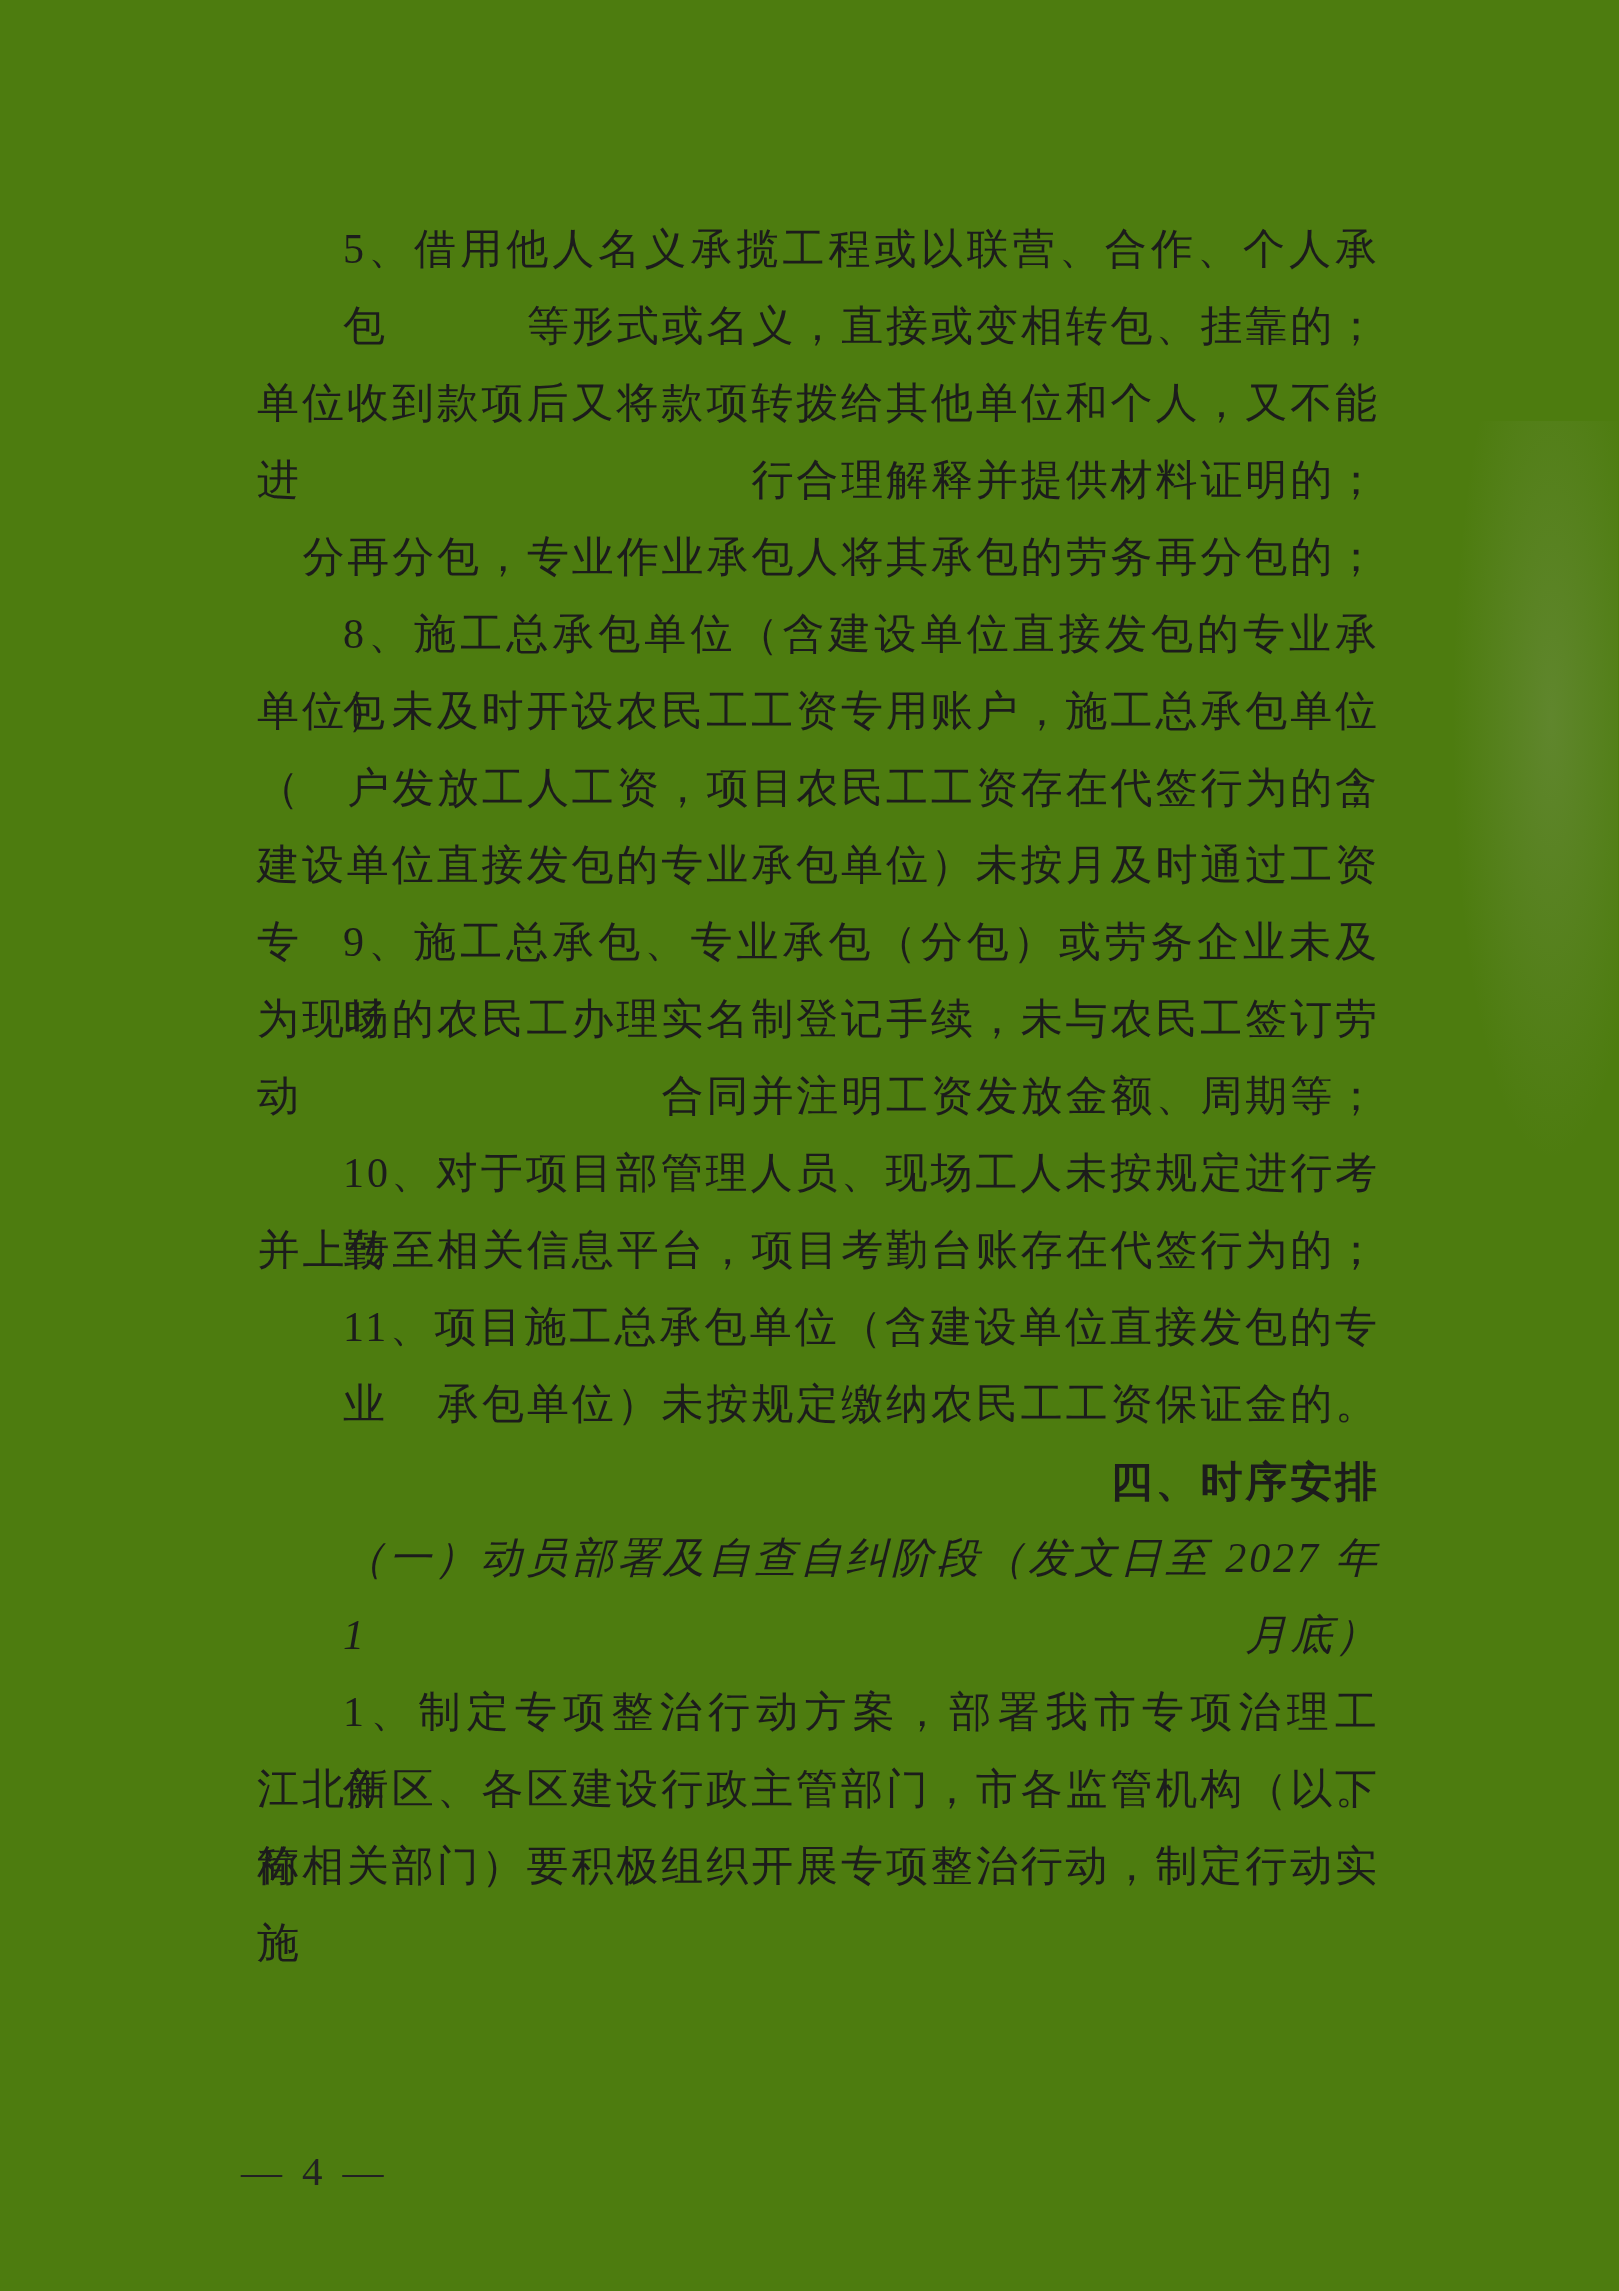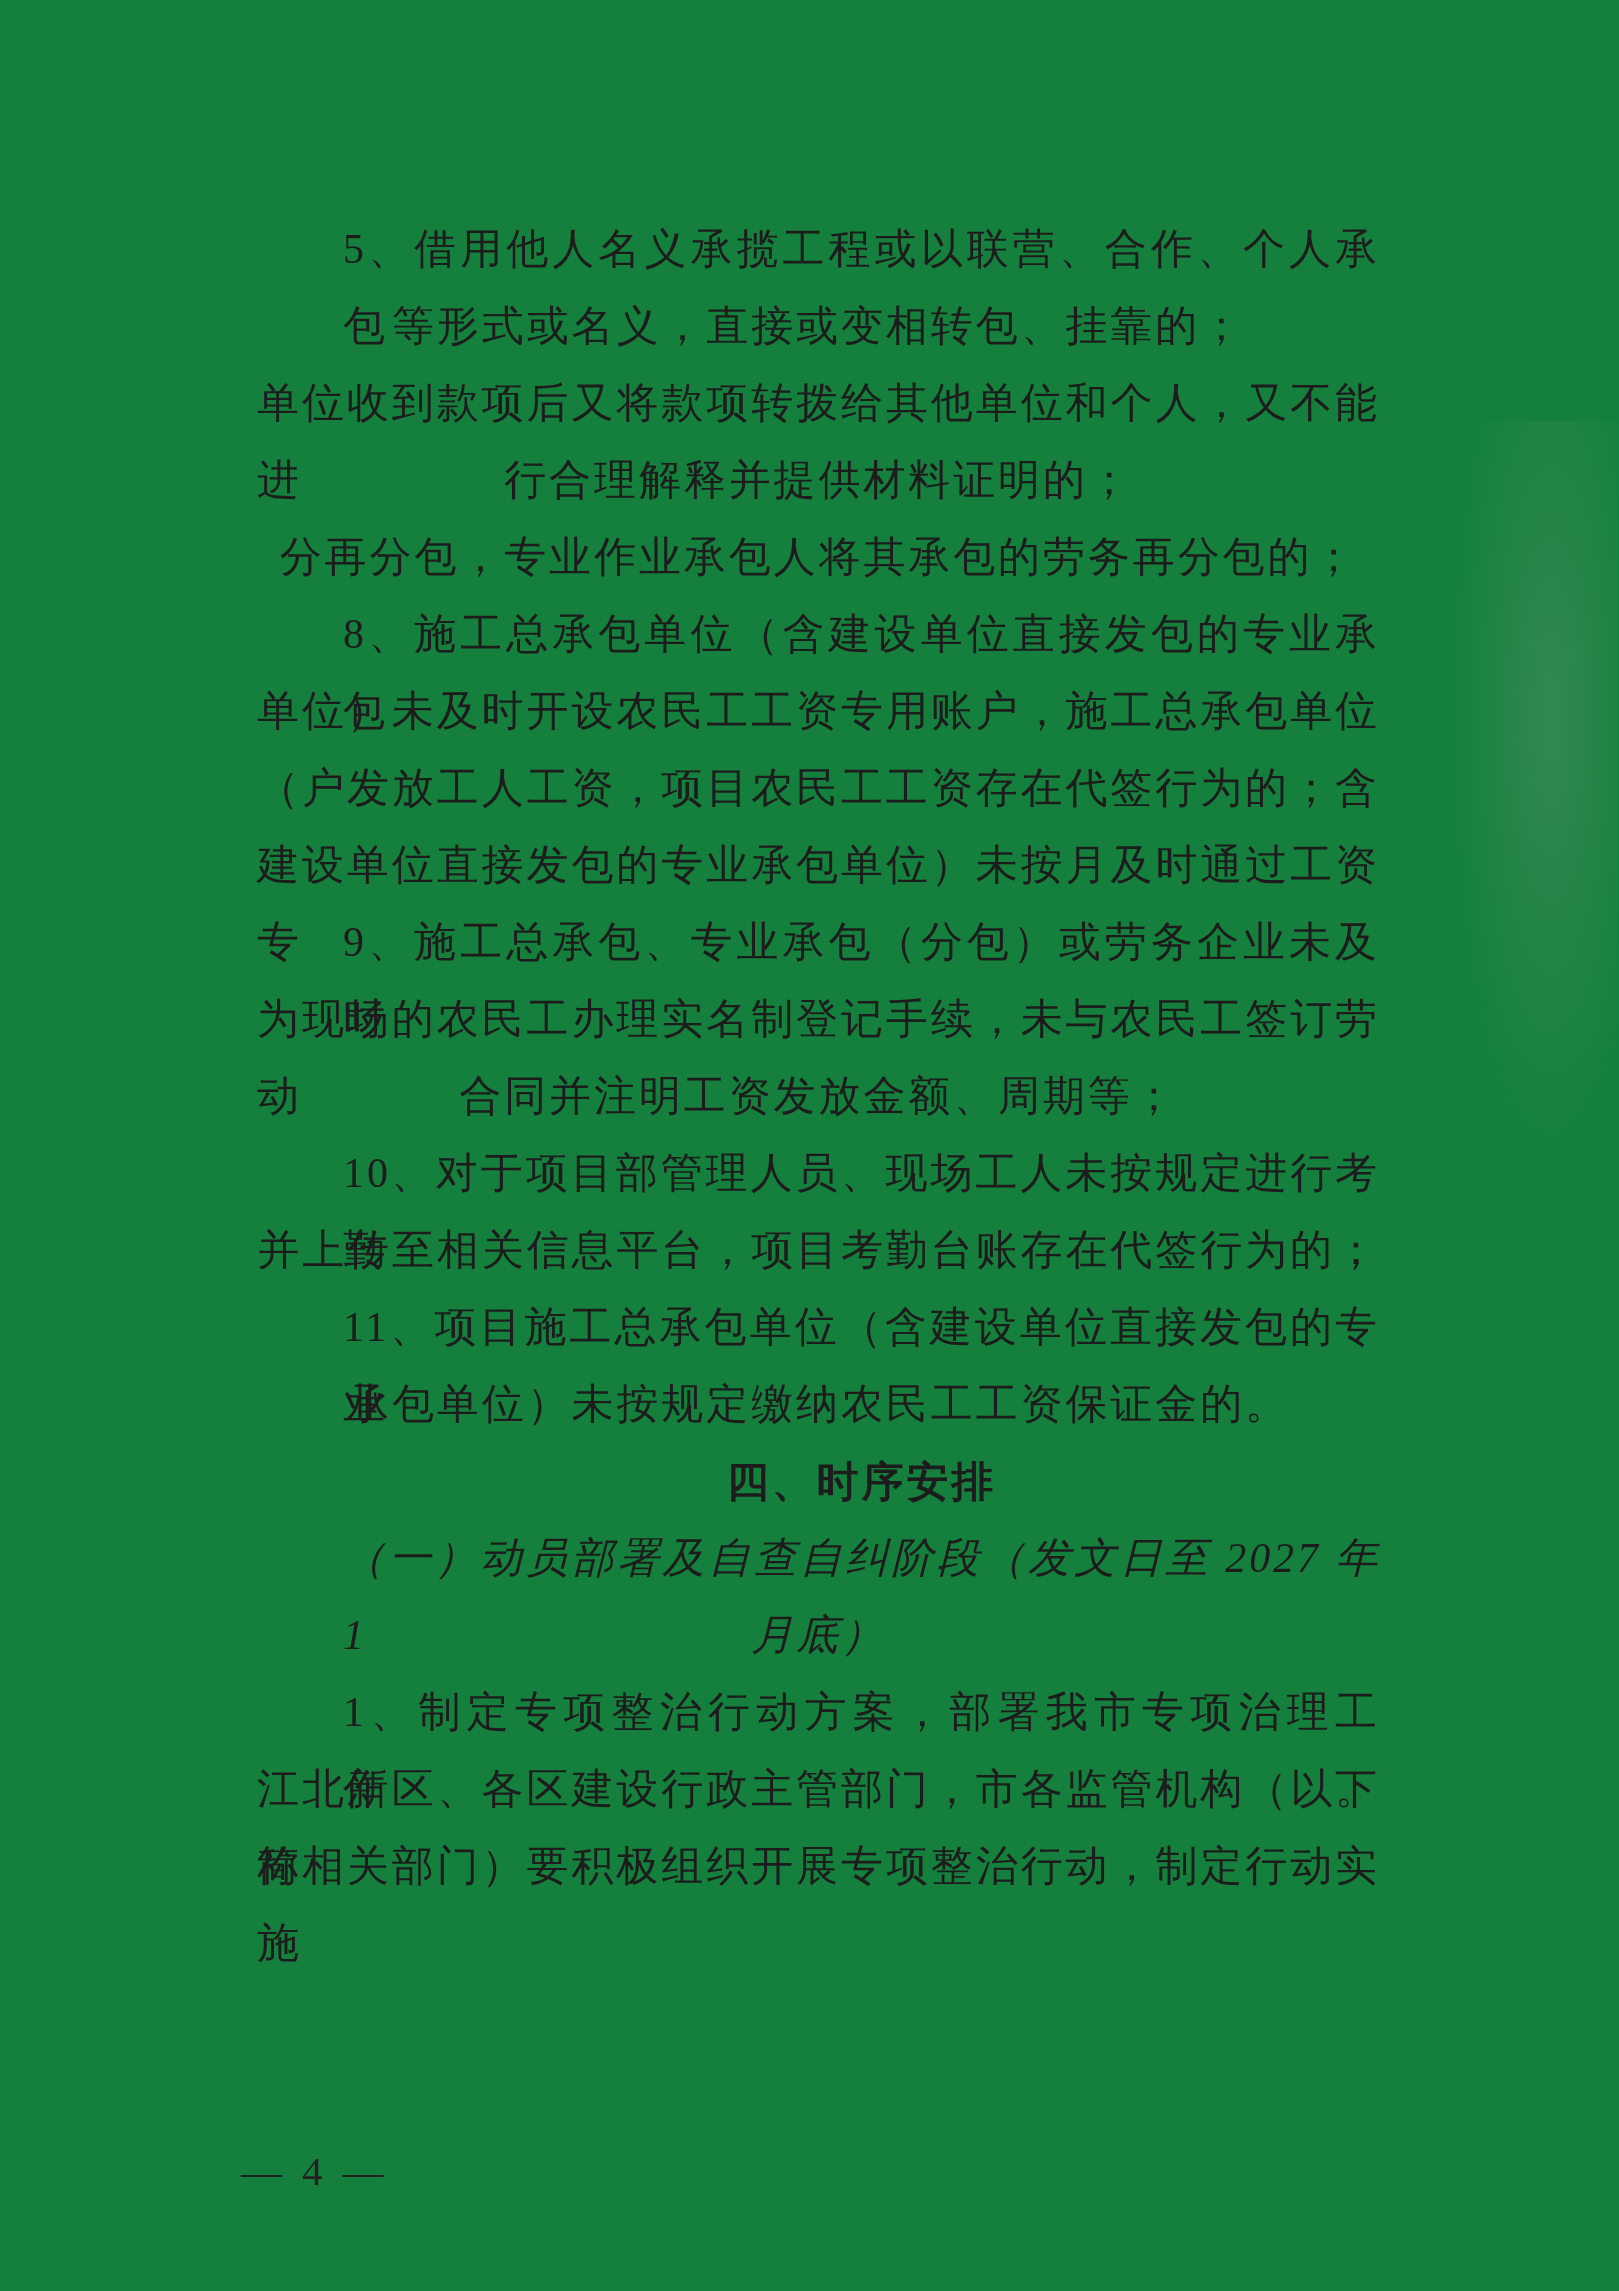--- a/index.html
+++ b/index.html
@@ -11,21 +11,21 @@
     width: 1619px;
     height: 2292px;
     position: relative;
     overflow: hidden;
     font-family: "Liberation Serif", serif;
     color: #1c1c1c;
   }
   .page {
     position: absolute;
     inset: 0;
-    background: #15803d;
+    background: #4d7c0f;
   }
   .scan-smudge {
     position: absolute;
     left: 1451px;
     top: 421px;
     width: 167px;
     height: 745px;
     background: radial-gradient(ellipse at 60% 40%, rgba(180,180,180,0.18), rgba(255,255,255,0) 70%);
     pointer-events: none;
   }
@@ -34,21 +34,21 @@
     left: 257px;
     right: 239px;
     top: 211px;
   }
   .line {
     height: 77px;
     line-height: 77px;
     font-size: 42px;
     letter-spacing: 2.9px;
     white-space: nowrap;
-    text-align: center;
+    text-align: right;
   }
   .line.indent { padding-left: 86px; }
   .line.fill {
     text-align: justify;
     text-align-last: justify;
     text-justify: inter-character;
     white-space: normal;
   }
   .para.heading .line {
     font-family: "Liberation Sans", sans-serif;

